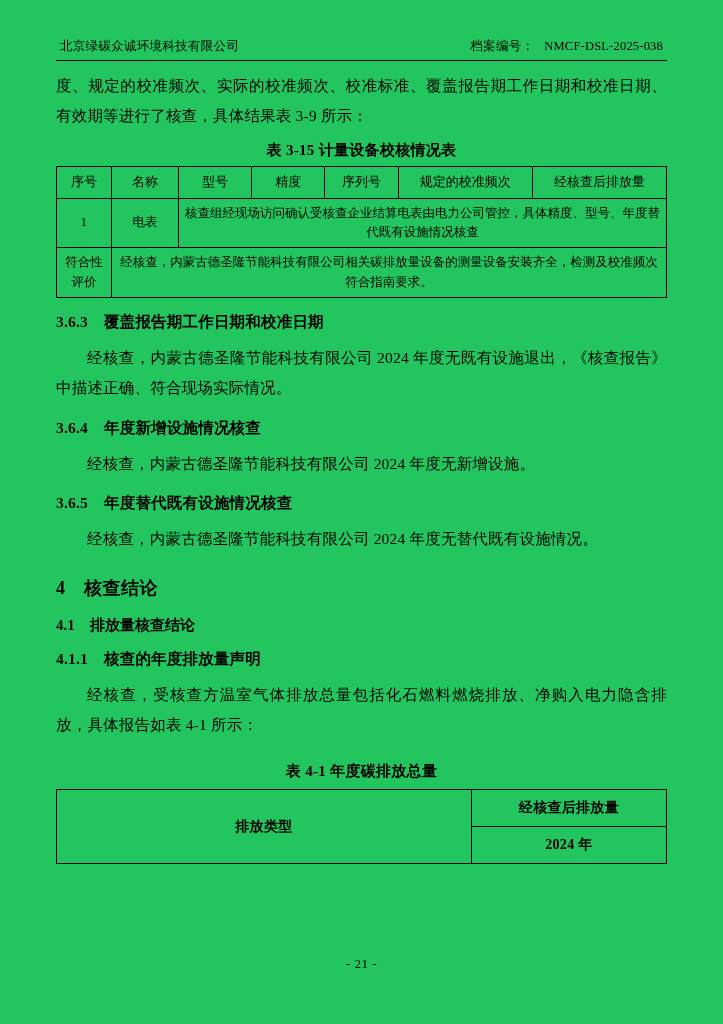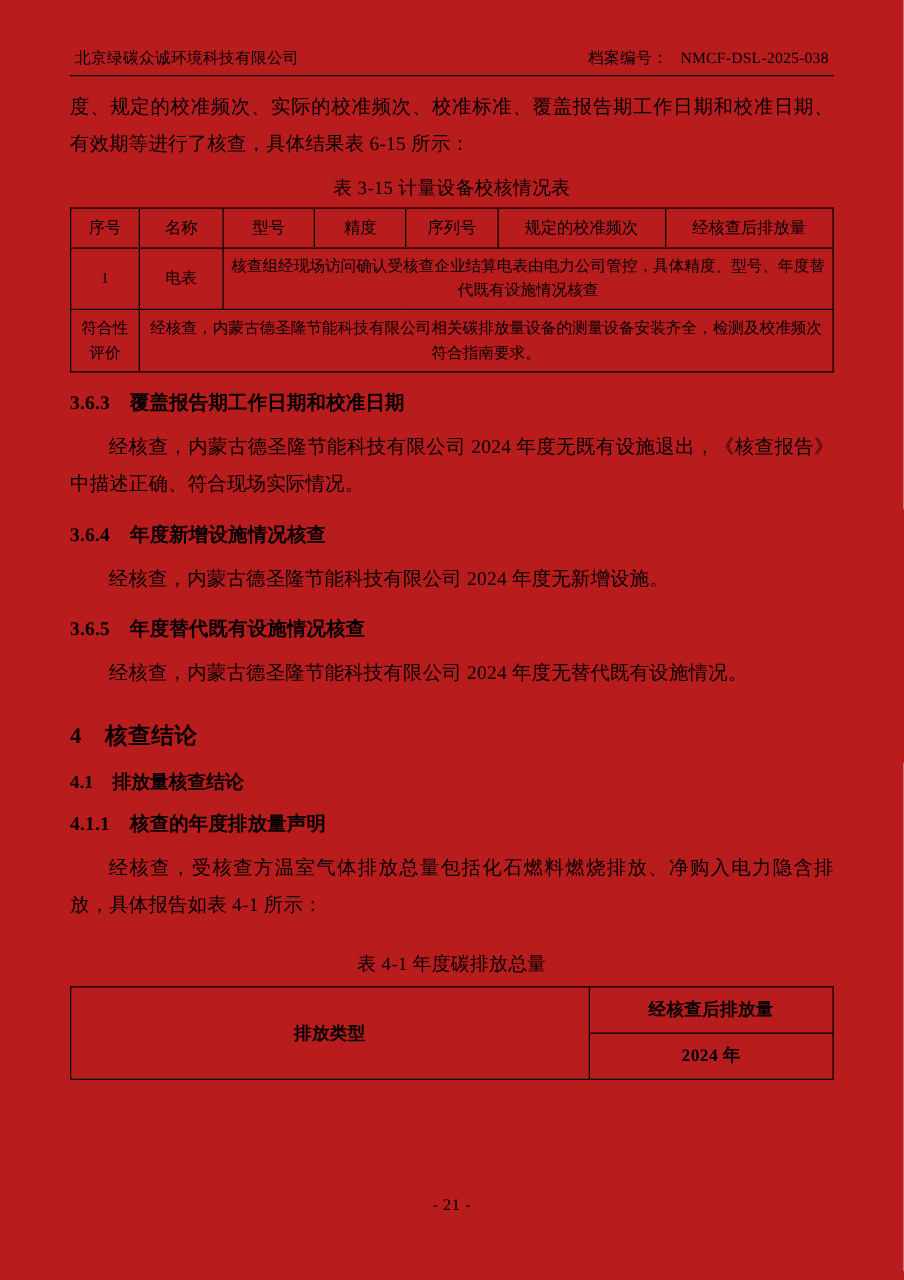--- a/index.html
+++ b/index.html
@@ -3,21 +3,21 @@
 <meta charset="utf-8">
 <style>
   html, body {
     margin: 0;
     padding: 0;
     background: #f0f0f0;
   }
   .page {
     width: 723px;
     height: 1024px;
-    background: #b91c1c;
+    background: #22c55e;
     margin: 0 auto;
     position: relative;
     box-sizing: border-box;
     padding: 38px 56px 20px 56px;
     font-family: "Liberation Serif", "DejaVu Serif", serif;
     color: #000;
   }
   .header {
     display: flex;
     justify-content: space-between;
@@ -42,21 +42,21 @@
     line-height: 1.95;
     text-align: justify;
     margin: 10px 0 0 0;
     letter-spacing: 0.2px;
   }
   .indent {
     text-indent: 2em;
   }
   .tbl-caption {
     text-align: center;
-    font-weight: normal;
+    font-weight: bold;
     font-size: 15px;
     margin: 10px 0 6px 0;
     letter-spacing: 0.3px;
   }
   table.doc {
     width: 100%;
     border-collapse: collapse;
     font-size: 12.5px;
     table-layout: fixed;
   }
@@ -139,21 +139,21 @@
 <div class="page">
 
   <div class="header">
     <span>北京绿碳众诚环境科技有限公司</span>
     <span class="header-right">
       <span>档案编号：</span>
       <span class="header-code">NMCF-DSL-2025-038</span>
     </span>
   </div>
 
-  <p class="body-text">度、规定的校准频次、实际的校准频次、校准标准、覆盖报告期工作日期和校准日期、有效期等进行了核查，具体结果表 6-15 所示：</p>
+  <p class="body-text">度、规定的校准频次、实际的校准频次、校准标准、覆盖报告期工作日期和校准日期、有效期等进行了核查，具体结果表 3-9 所示：</p>
 
   <div class="tbl-caption">表 3-15  计量设备校核情况表</div>
 
   <table class="doc">
     <colgroup>
       <col style="width:9%">
       <col style="width:11%">
       <col style="width:12%">
       <col style="width:12%">
       <col style="width:12%">

